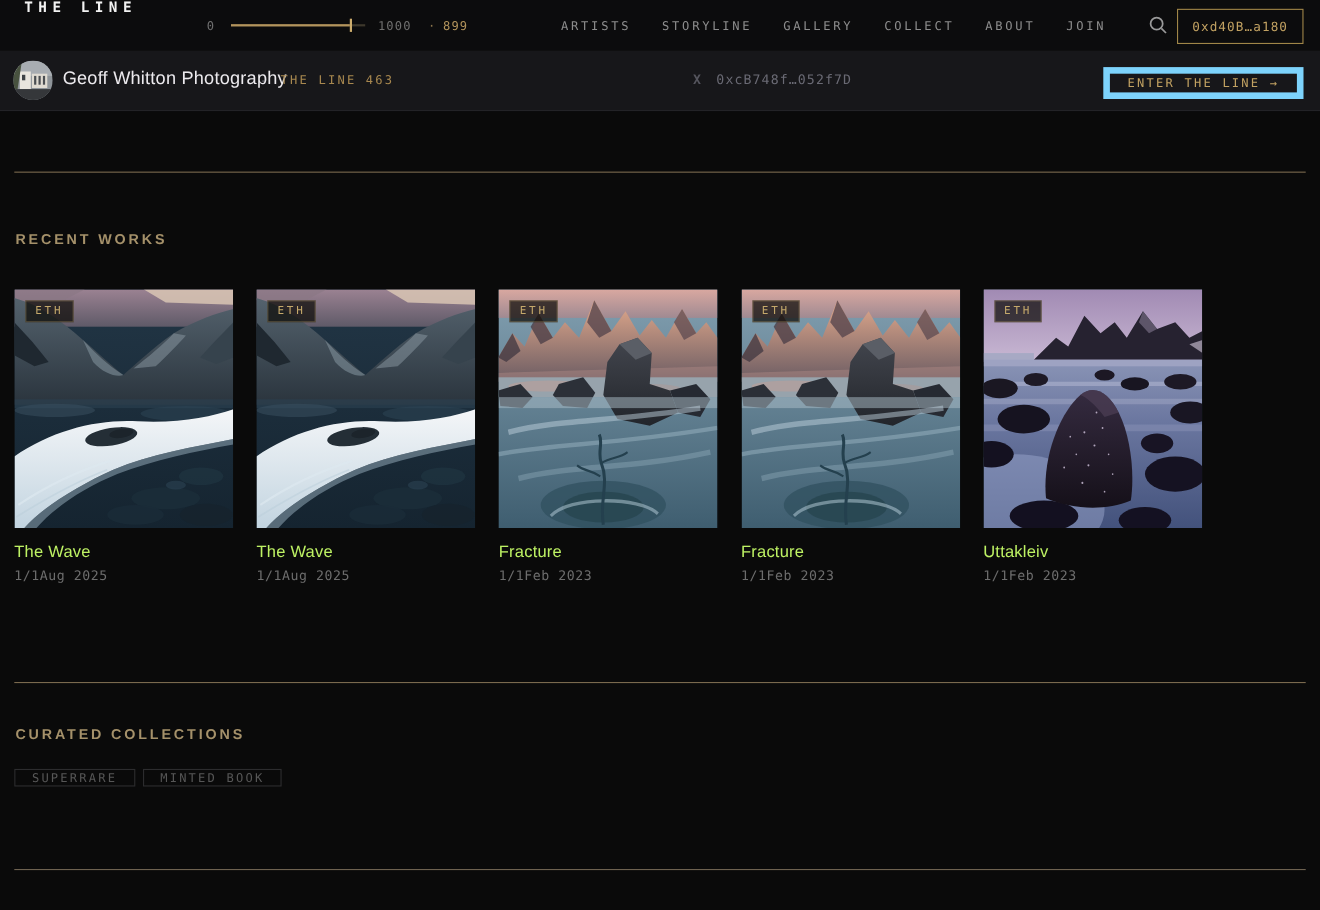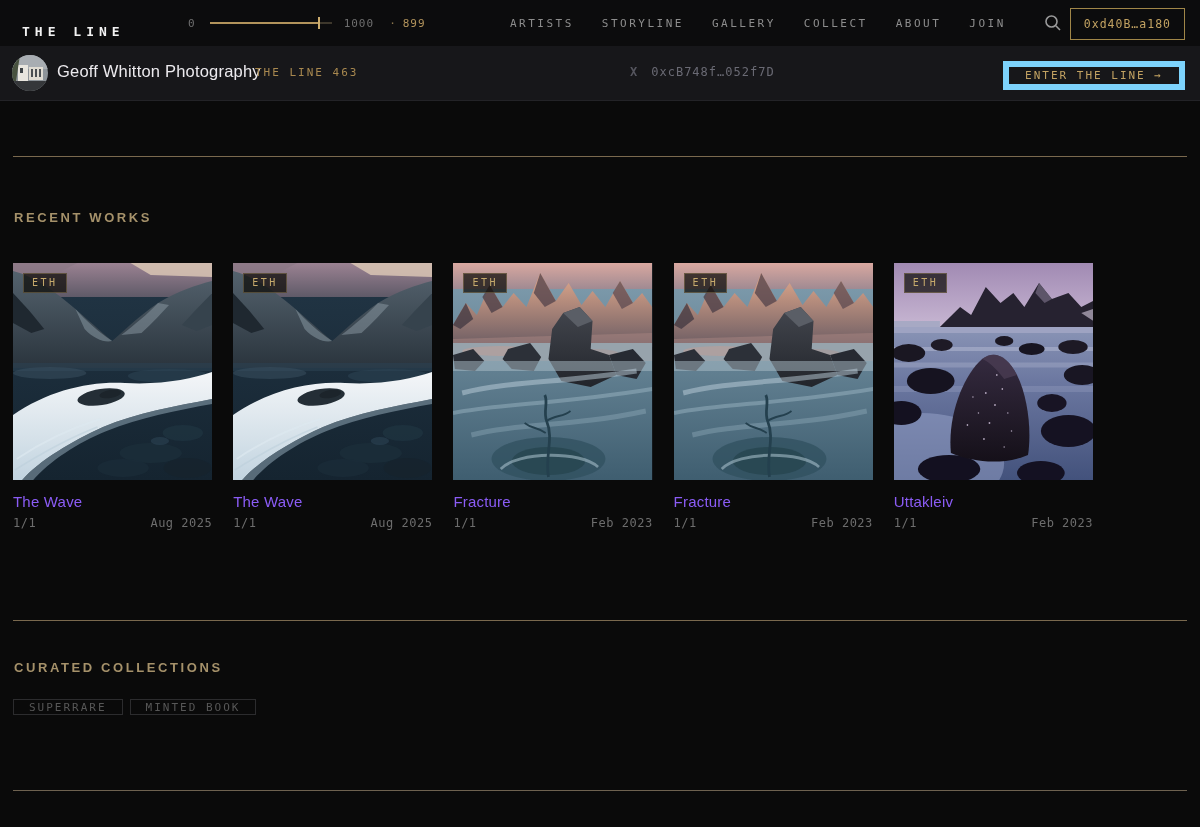--- a/index.html
+++ b/index.html
@@ -2,21 +2,21 @@
 <html><head>
 <meta charset="utf-8">
 <style>
   * { margin:0; padding:0; box-sizing:border-box; }
   html,body { width:1200px; height:827px; background:#0a0a0a; overflow:hidden; position:relative;
               font-family:"Liberation Sans", sans-serif; }
   .mono { font-family:"DejaVu Sans Mono", monospace; }
 
   
   .topbar { position:absolute; top:0; left:0; width:1200px; height:46px; background:#0c0c0d; }
-  .logo { position:absolute; left:22px; top:24px; color:#f2f2f2; font-size:13px; font-weight:bold;
+  .logo { position:absolute; left:22px; top:0; color:#f2f2f2; font-size:13px; font-weight:bold;
           letter-spacing:5px; cursor:pointer; }
   .slider-group { position:absolute; left:188px; top:0; height:46px; display:flex; align-items:center; }
   .slider-min, .slider-max { color:#6f6f6f; font-size:11px; letter-spacing:1px; }
   .slider-track { width:122px; height:2px; background:#3e382c; position:relative; margin:0 12px 0 14px; cursor:pointer; }
   .slider-fill { position:absolute; left:0; top:0; height:2px; width:89%; background:#b3945c; }
   .slider-handle { position:absolute; left:89%; top:-5px; width:2px; height:12px; background:#cdad6d; }
   .slider-current { color:#b3945c; font-size:11px; letter-spacing:1px; margin-left:15px;text-align:center; }
   .slider-dot { color:#8a744c; font-size:11px; margin-left:0; }
   .slider-current-val { margin-left:6px; }
 
@@ -51,22 +51,22 @@
   .section-heading { position:absolute; left:14px; color:#a5916a; font-size:13px; font-weight:600;
                      letter-spacing:2.6px; }
   .heading-recent { top:210px; } .heading-curated { top:660px; }
 
   .cards { position:absolute; top:263px; left:13px; width:1080px; display:flex; gap:21px; }
   .card { flex:1; cursor:pointer; }
   .card-img { position:relative; width:100%; height:217px; background:#101418; overflow:hidden; }
   .card-img svg { display:block; width:100%; height:100%; }
   .badge { position:absolute; top:10px; left:10px; padding:3px 8px 4px; background:rgba(12,11,7,.72);
            border:1px solid rgba(185,160,105,.35); color:#c5a96b; font-size:10px; letter-spacing:2.5px; }
-  .card-title { margin-top:13px; color:#8b5cf6; font-size:15px; font-weight:500; letter-spacing:.2px; }
-  .card-meta { margin-top:6px; display:flex; justify-content:space-between; color:#6d6d6d; font-size:12px;
+  .card-title { margin-top:13px; color:#bef264; font-size:15px; font-weight:500; letter-spacing:.2px; }
+  .card-meta { margin-top:6px; display:flex; color:#6d6d6d; font-size:12px;
                letter-spacing:.5px; }
 
   .collections { position:absolute; top:699px; left:13px; display:flex; gap:7px; }
   .collection-btn { height:16px; padding:0 15px; display:flex; align-items:center; border:1px solid #2c2c2e;
                     color:#575757; font-size:11px; letter-spacing:2px; background:transparent; cursor:pointer;text-align:right; }
 
   .hidden-defs { position:absolute; width:0; height:0; overflow:hidden; }
 </style>
 </head>
 <body>

